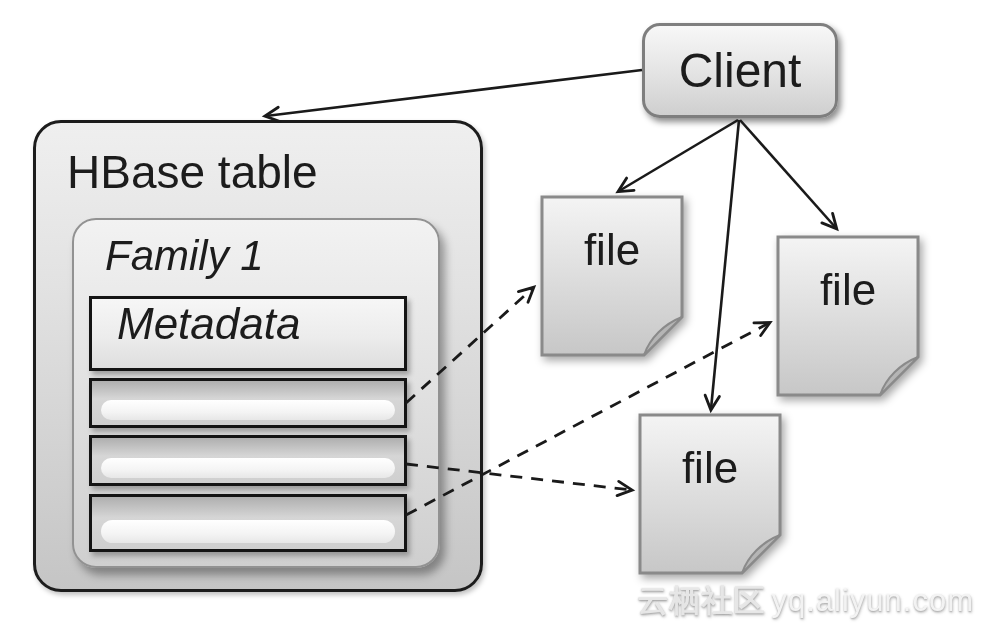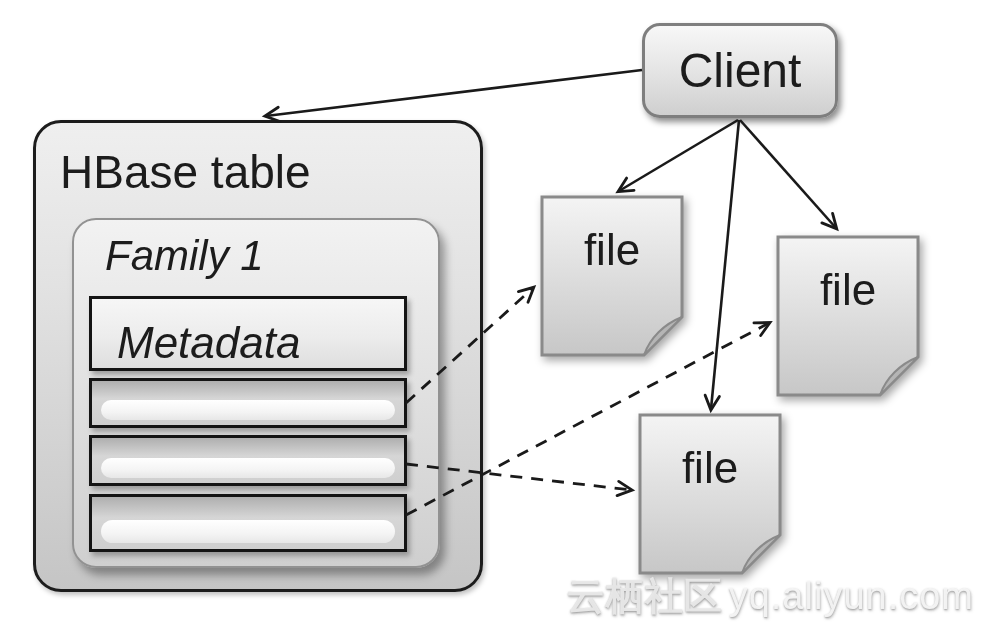--- a/index.html
+++ b/index.html
@@ -21,39 +21,39 @@
     font-size:48px;
   }
 
   
   .hbase{
     left:33px;top:120px;width:450px;height:472px;
     border:3px solid #1c1c1c;border-radius:28px;
     background:linear-gradient(180deg,#efefef 0%,#e2e2e2 35%,#c5c5c5 100%);
     box-shadow:2px 3px 5px rgba(0,0,0,0.25);
   }
-  .hbase-title{position:absolute;left:24px;top:22px;font-size:46px;}
+  .hbase-title{position:absolute;left:31px;top:22px;font-size:46px;}
 
   
   .family{
     left:36px;top:95px;width:368px;height:350px;
     border:2px solid #929292;border-radius:24px;
     background:linear-gradient(180deg,#f2f2f2 0%,#e2e2e2 45%,#cfcfcf 100%);
     box-shadow:5px 7px 8px rgba(0,0,0,0.35);
     font-style:italic;
   }
   .family-title{position:absolute;left:31px;top:12px;font-size:42px;}
 
   
   .metadata{
     left:15px;top:76px;width:318px;height:75px;
     border:3px solid #141414;
     background:linear-gradient(180deg,#f6f6f6 0%,#ececec 55%,#dedede 100%);
     box-shadow:3px 4px 5px rgba(0,0,0,0.3);
-    display:flex;align-items:flex-end;
+    display:flex;align-items:flex-start;
     padding-left:25px;font-size:44px;
   }
 
   
   .data-row{
     left:15px;width:318px;height:50px;
     border:3px solid #141414;
     background:linear-gradient(180deg,#afafaf 0%,#d6d6d6 40%,#cfcfcf 100%);
     box-shadow:3px 4px 5px rgba(0,0,0,0.28);
   }
@@ -76,21 +76,21 @@
   .file1{left:540px;top:195px;}
   .file2{left:776px;top:235px;}
   .file3{left:638px;top:413px;}
 
   
   .overlay{position:absolute;left:0;top:0;width:982px;height:626px;pointer-events:none;}
 
   
   .watermark{
     position:absolute;right:8px;bottom:4px;
-    font-size:38px;letter-spacing:1px;
+    font-size:31px;letter-spacing:1px;
     color:rgba(246,246,246,0.95);
     text-shadow:0 1px 2px rgba(110,110,110,0.55), 1px 2px 3px rgba(130,130,130,0.35);
     white-space:nowrap;
   }
   .watermark .cjk{font-weight:bold;color:rgba(233,233,233,0.95);margin-right:6px;}
 </style>
 </head>
 <body>
 
 <div class="canvas">

